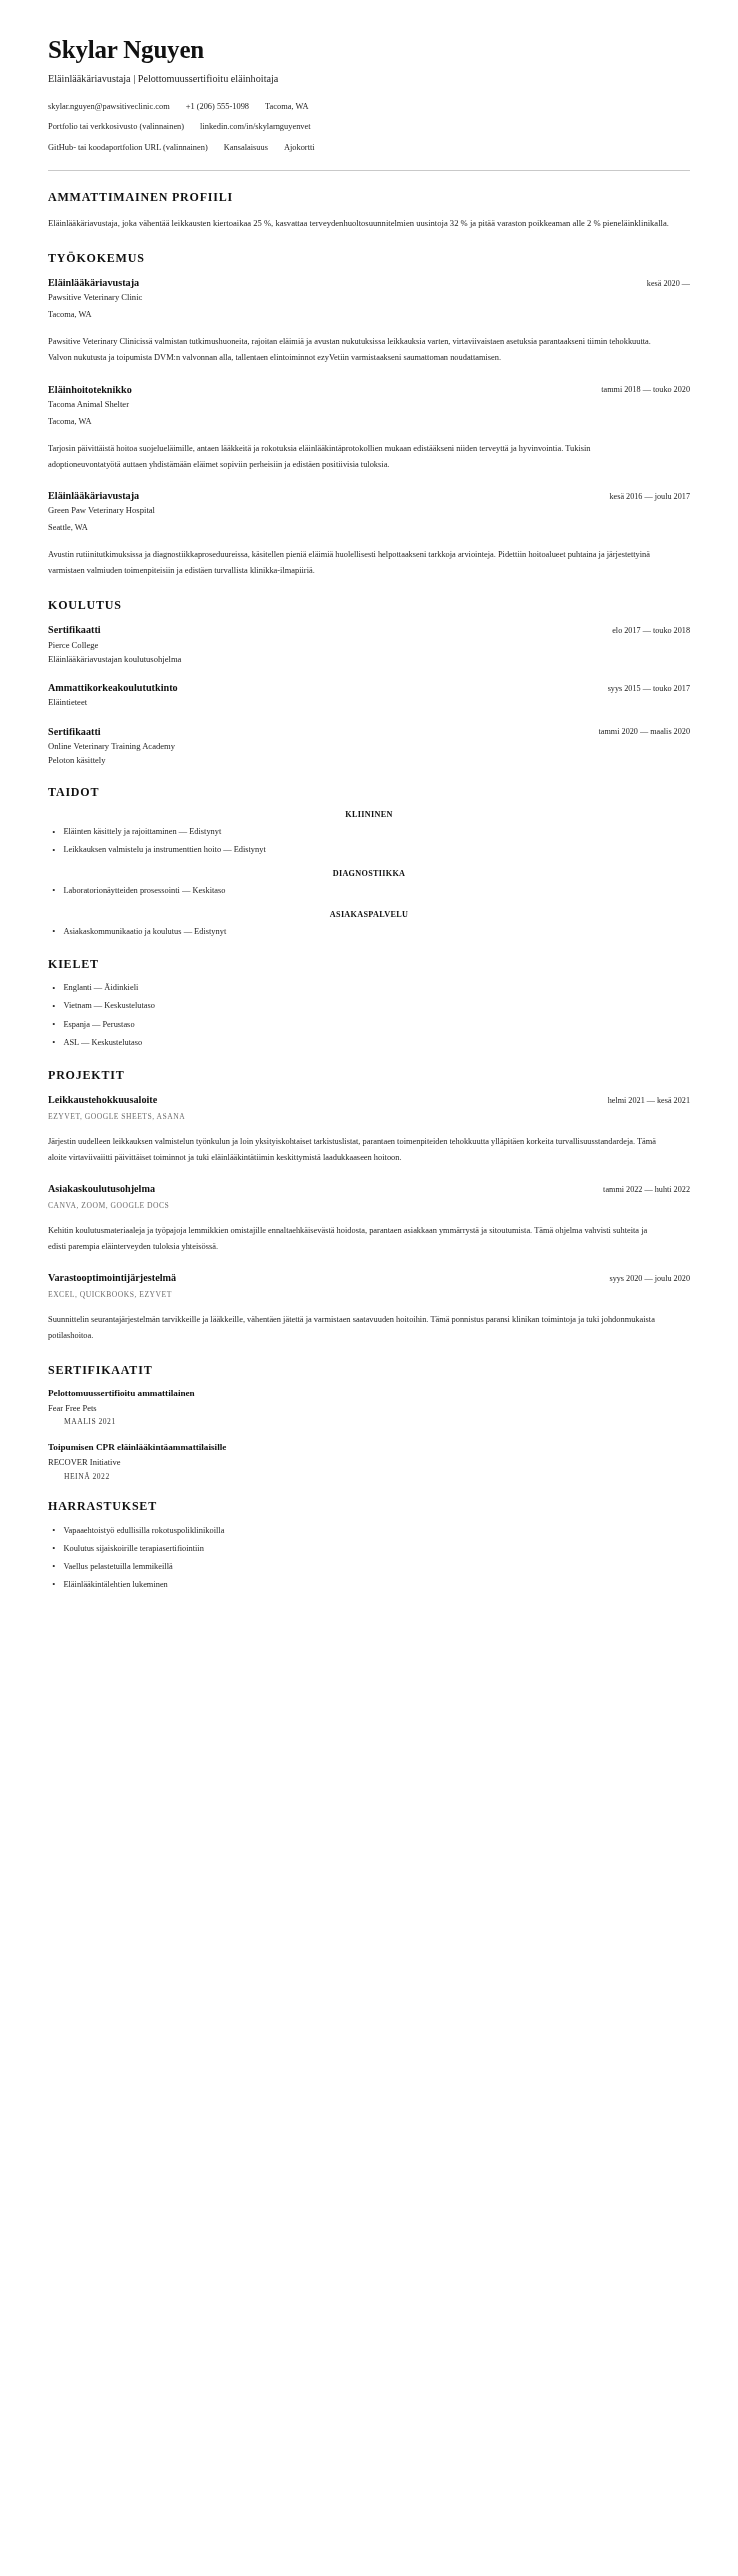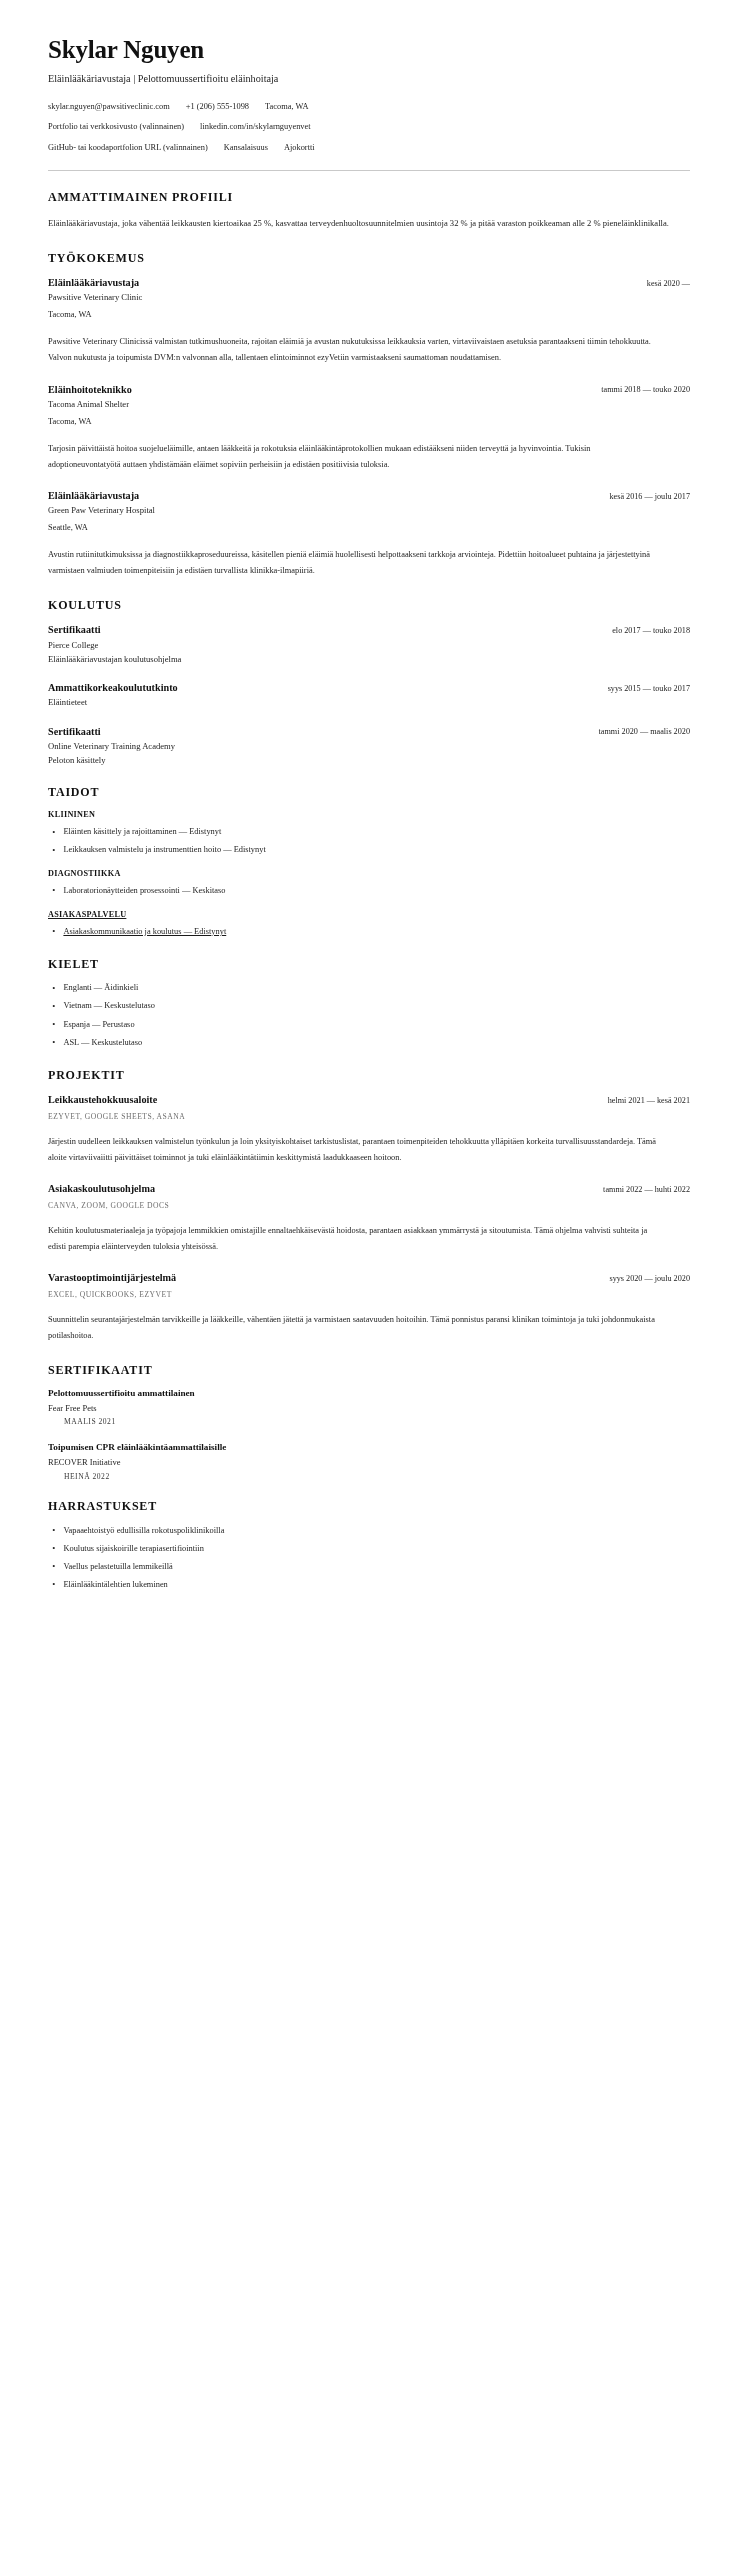--- a/index.html
+++ b/index.html
@@ -117,28 +117,29 @@
   .summary-text {
     font-size: 8.6px;
     line-height: 1.95;
     margin: 0;
     color: #1d1d1d;
     max-width: 622px;
   }
 
   
   .skill-group { margin-bottom: 12.3px; }
-  .skill-group:last-child { margin-bottom: 0; text-decoration: underline; }
+  .skill-group:last-child { margin-bottom: 0; }
   .skill-group-title {
     font-size: 8.2px;
     font-weight: bold;
     letter-spacing: 0.3px;
     text-transform: uppercase;
     margin: 0 0 6.8px 0;
     color: #111111;
+    text-align: center;
   }
   ul.bullets {
     list-style: none;
     margin: 0;
     padding: 0;
   }
   ul.bullets li {
     font-size: 8.4px;
     line-height: 1.5;
     margin-bottom: 5.5px;

